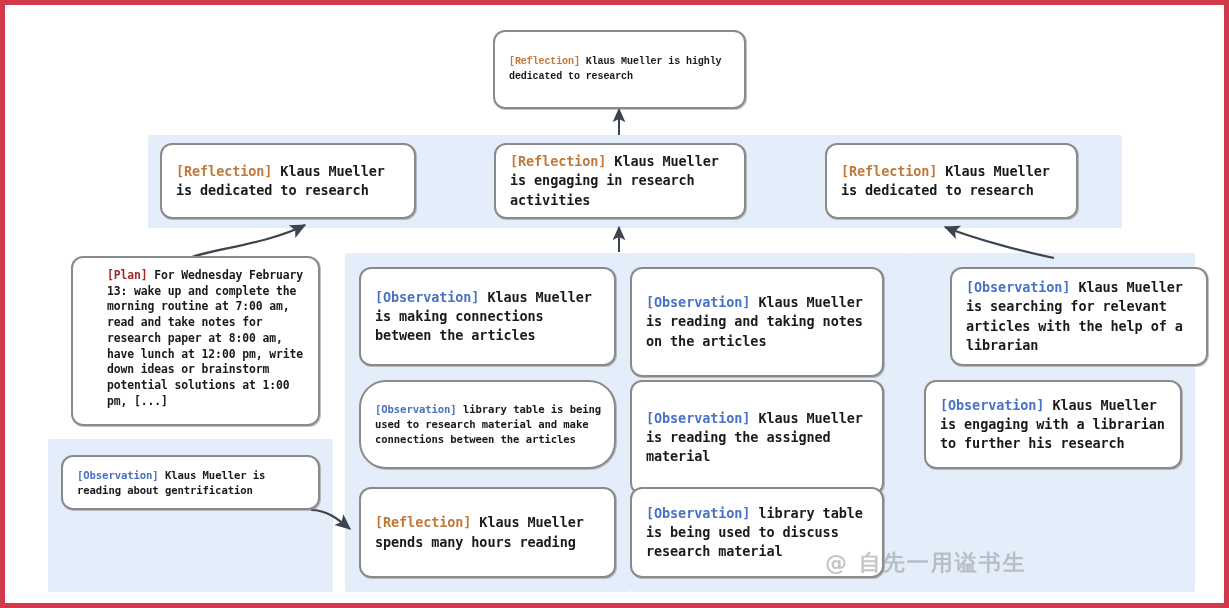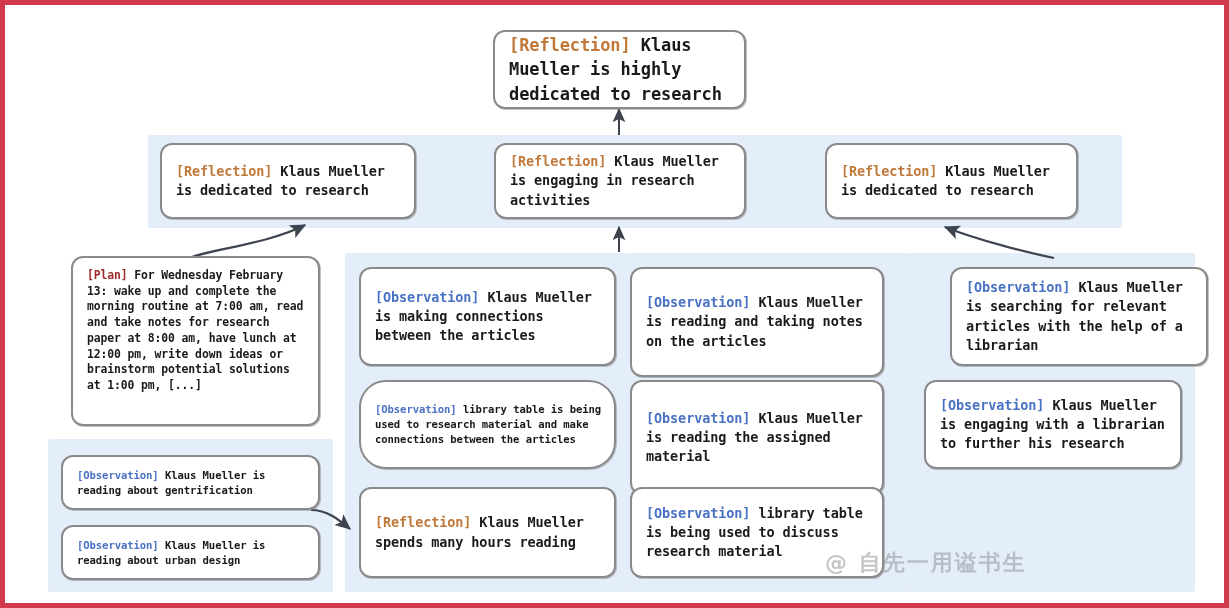--- a/index.html
+++ b/index.html
@@ -37,23 +37,23 @@
   }
   .node .txt {
     font-family: "DejaVu Sans Mono", "Liberation Mono", monospace;
     font-weight: bold;
     color: #1a1a1a;
     line-height: 1.42;
     letter-spacing: -0.1px;
     white-space: pre-wrap;
     word-break: normal;
   }
-  .sz-lg .txt { font-size: 17px; }
+  .sz-lg .txt { font-size: 10px; font-family: Liberation Mono, monospace; }
   .sz-md .txt { font-size: 13.5px; }
-  .sz-sm .txt { font-size: 11.4px; line-height: 1.38; }
+  .sz-sm .txt { font-size: 11.4px; line-height: 1.38; margin-left: 20px; }
   .sz-xs .txt { font-size: 10.6px; line-height: 1.40; }
   .tag { font-weight: bold; }
   .tag-reflection { color: #c1793a; }
   .tag-observation { color: #4a72c4; }
   .tag-plan        { color: #a02c2c; }
 
   svg.arrows {
     position: absolute;
     left: 0; top: 0;
     width: 1229px; height: 608px;
@@ -120,23 +120,20 @@
   </div>
 
   <div class="node sz-sm" style="left:66px; top:251px; width:249px; height:170px; align-items:flex-start; padding-top:10px;">
     <div class="txt"><span class="tag tag-plan">[Plan]</span><span> For Wednesday February 13: wake up and complete the morning routine at 7:00 am, read and take notes for research paper at 8:00 am, have lunch at 12:00 pm, write down ideas or brainstorm potential solutions at 1:00 pm, [...]</span></div>
   </div>
 
   <div class="node sz-xs" style="left:56px; top:450px; width:259px; height:55px;">
     <div class="txt"><span class="tag tag-observation">[Observation]</span><span> Klaus Mueller is reading about gentrification</span></div>
   </div>
 
-  <div class="node sz-xs" style="left:56px; top:520px; width:259px; height:55px;">
-    <div class="txt"><span class="tag tag-observation">[Observation]</span><span> Klaus Mueller is reading about urban design</span></div>
-  </div>
 
   <div class="node sz-md" style="left:354px; top:262px; width:257px; height:99px;">
     <div class="txt"><span class="tag tag-observation">[Observation]</span><span> Klaus Mueller is making connections between the articles</span></div>
   </div>
 
   <div class="node sz-xs" style="left:354px; top:375px; width:257px; height:89px;border-radius:27px;">
     <div class="txt"><span class="tag tag-observation">[Observation]</span><span> library table is being used to research material and make connections between the articles</span></div>
   </div>
 
   <div class="node sz-md" style="left:354px; top:482px; width:257px; height:91px;">

